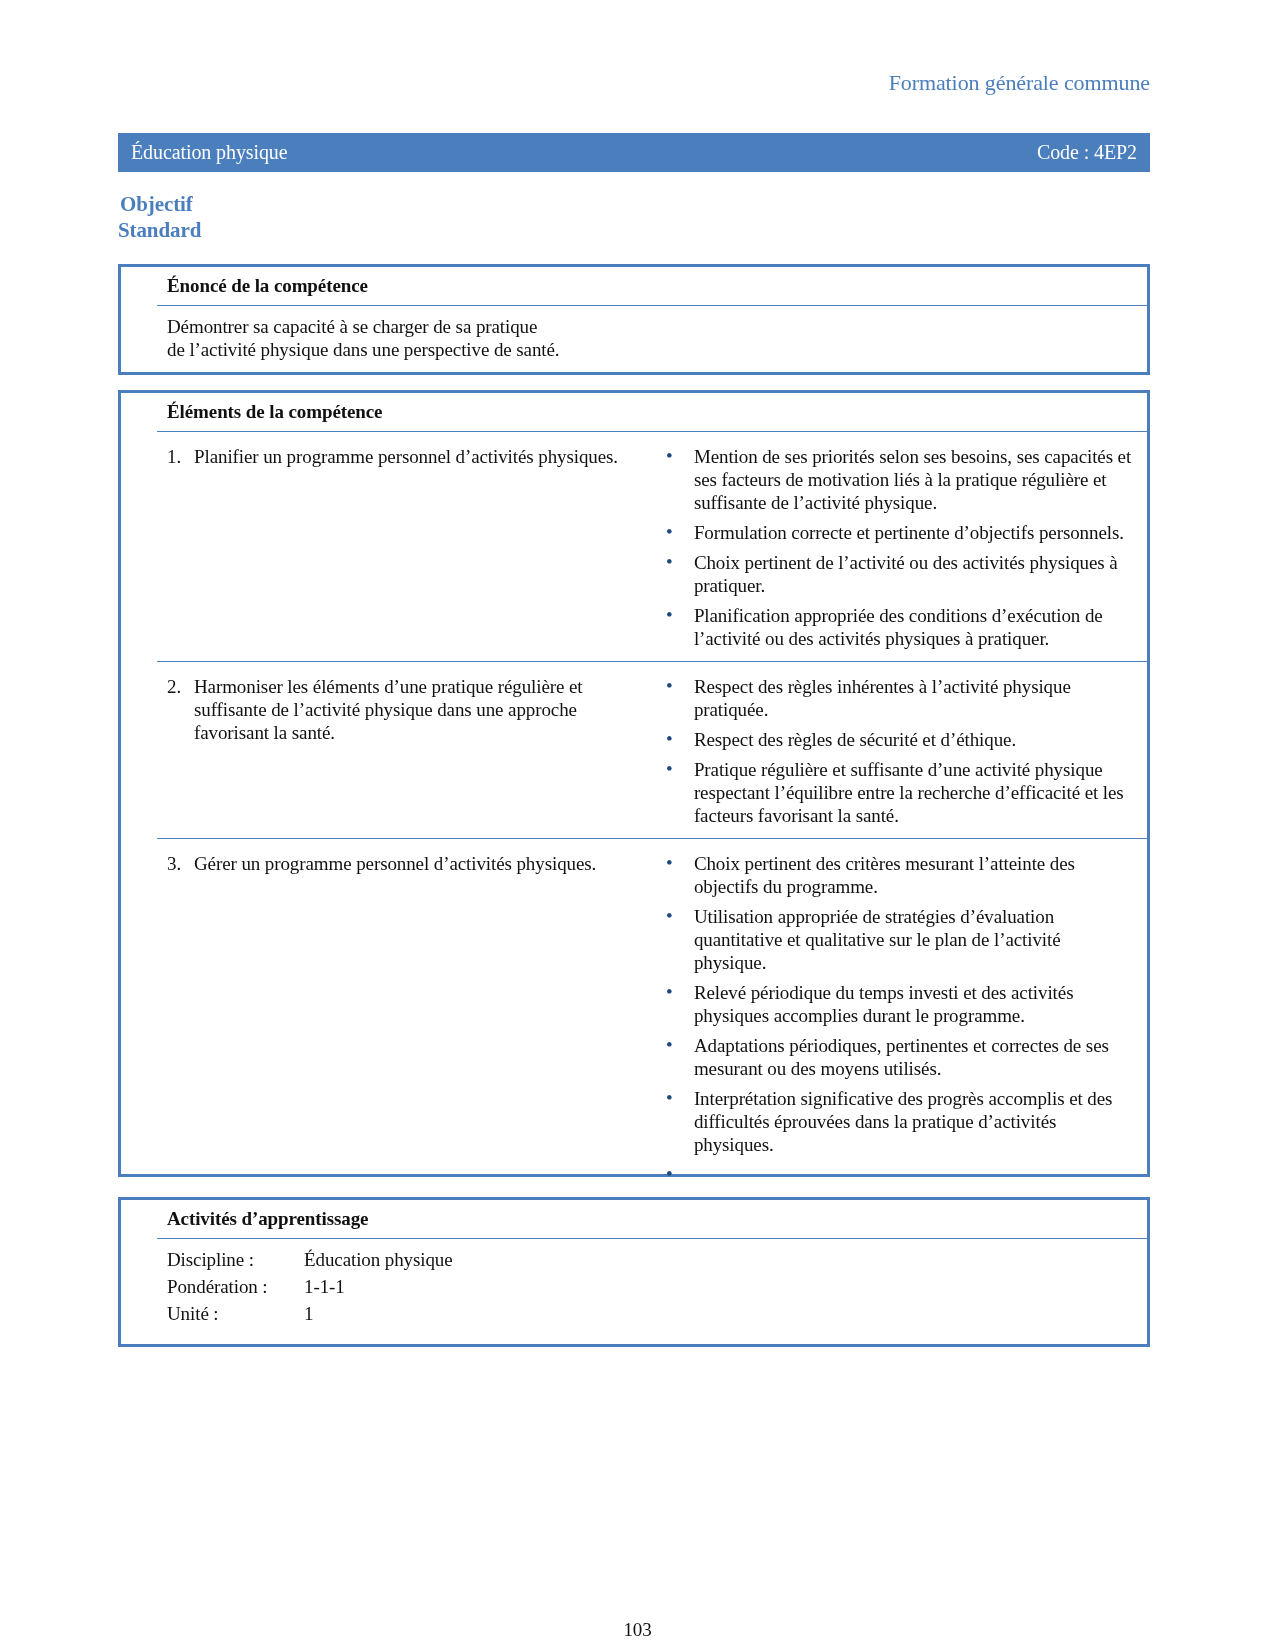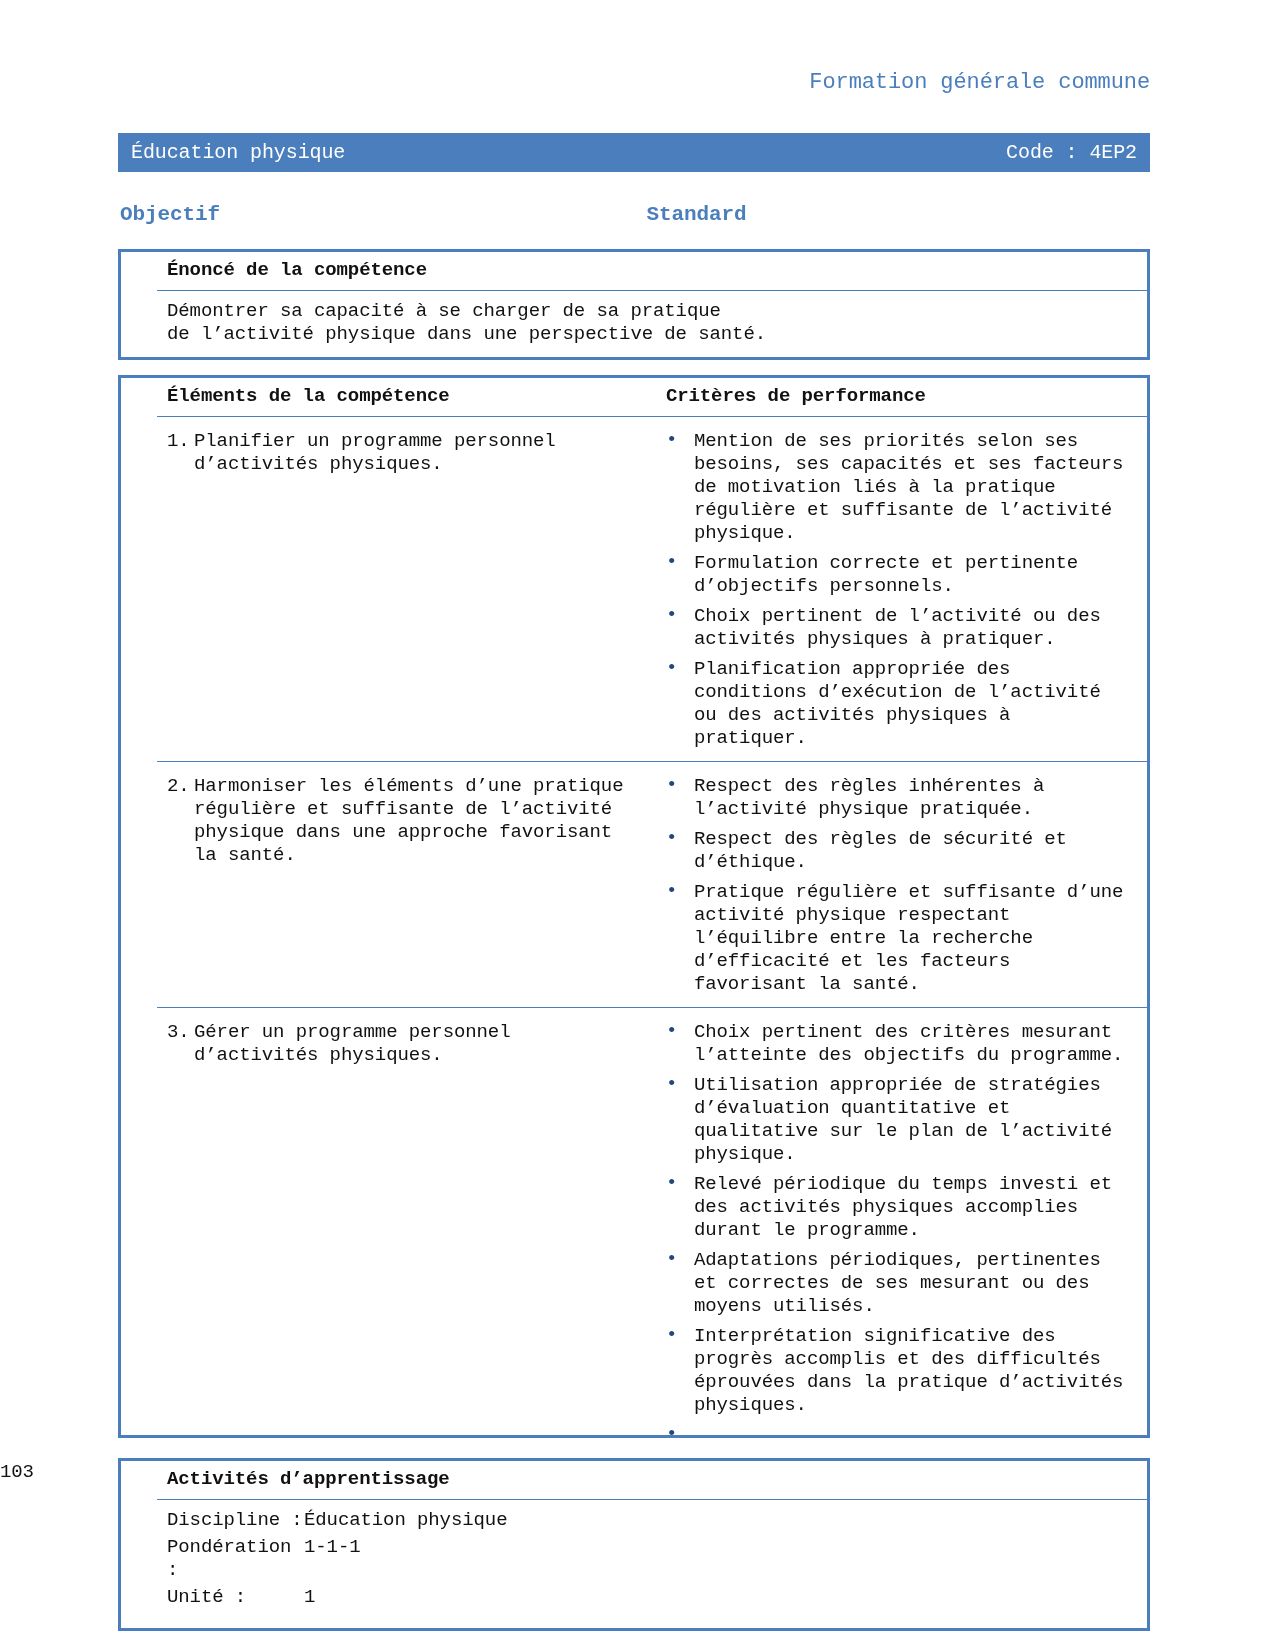--- a/index.html
+++ b/index.html
@@ -1,36 +1,36 @@
 <!DOCTYPE html>
 <html lang="fr" style="--accent-blue: #4a7ebc; --bullet-navy: #1f497d; --bar-text: #ffffff;"><head>
 <meta charset="utf-8">
 <title>Formation générale commune — Éducation physique 4EP2</title>
 <style>
   * { margin:0; padding:0; box-sizing:border-box; }
   html, body { background:#ffffff; }
   .page {
     position:relative; width:1275px; height:1650px; background:#ffffff;
-    font-family:Liberation Mono, monospace; color:#111111;
+    font-family:Liberation Serif, serif; color:#111111;
     font-size:19px; line-height:23px; letter-spacing:-0.1px;
   }
   .doc { position:absolute; left:118px; top:0; width:1032px; }
 
   .header-label {
     margin-top:70px; text-align:right;
     color:var(--accent-blue,#4a7ebc); font-size:22px; line-height:26px;
   }
 
   .title-bar {
     margin-top:37px; height:39px; background:var(--accent-blue,#4a7ebc);
     color:var(--bar-text,#ffffff); display:flex; justify-content:space-between;
     align-items:center; padding:0 13px; font-size:20px;
   }
 
-  .col-headings { margin-top:30px; display:flex; }
+  .col-headings { margin-top:19px; display:flex;flex-direction:column; }
   .col-headings .h {
     font-weight:bold; color:var(--accent-blue,#4a7ebc);
     font-size:21px; line-height:26px;
   }
   .col-headings .h-left { width:51.2%; padding-left:2px; }
   .col-headings .h-right { width:48.8%; }
 
   .box { border:3px solid var(--accent-blue,#4a7ebc); background:#ffffff;padding-left:36px; }
   .box-header {
     font-weight:bold; padding:7px 12px 8px 10px;
@@ -61,22 +61,22 @@
   }
 
   .activities-box { margin-top:20px; }
   .act-body { padding:9px 12px 13px 10px; }
   .act-row { display:flex; margin-bottom:4px; }
   .act-row:last-child { margin-bottom:6px; }
   .act-label { flex:0 0 137px; }
   .act-value { flex:1 1 auto; }
 
   .pageno {
-    position:absolute; top:1461px; left:0; width:100%;
-    text-align:left; font-size:19px; color:#111111;
+    position:absolute; top:1618px; left:0; width:100%;
+    text-align:center; font-size:19px; color:#111111;
   }
 </style>
 </head>
 <body>
 
 <div class="page">
   <div class="doc">
 
     <div class="header-label">Formation générale commune</div>
 
@@ -94,21 +94,20 @@
       <div class="box-header">Énoncé de la compétence</div>
       <div class="enonce-body">
         <span class="bl">Démontrer sa capacité à se charger de sa pratique</span>
         <span class="bl">de l’activité physique dans une perspective de santé.</span>
       </div>
     </div>
 
     <div class="box table-box">
       <div class="thead">
         <div class="th-left">Éléments de la compétence</div>
-        <div class="th-right">Critères de performance</div>
       </div>
 
       <div class="trow">
         <div class="cell-left">
           <span class="num">1.</span>
           <span class="etext">Planifier un programme personnel d’activités physiques.</span>
         </div>
         <div class="cell-right">
           <div class="crit">
             <span class="bullet">•</span>

